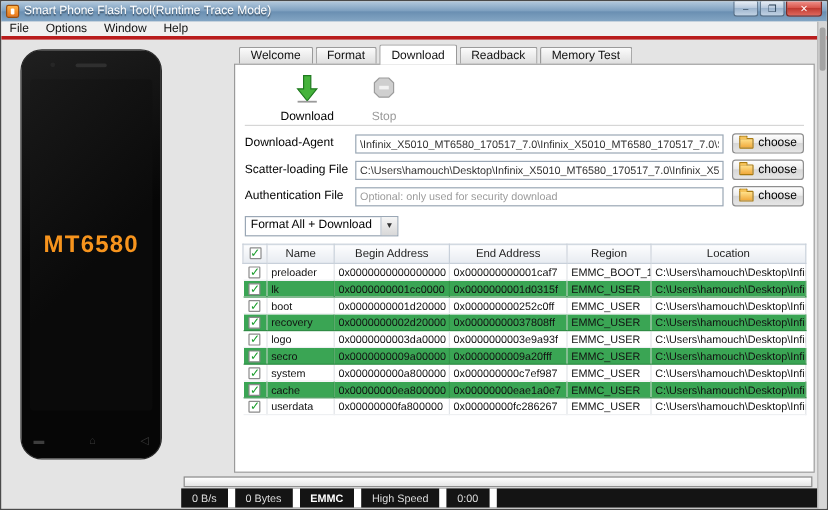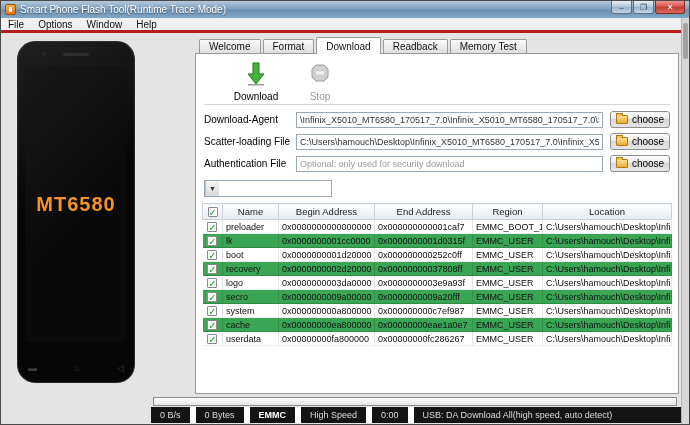--- a/index.html
+++ b/index.html
@@ -190,20 +190,21 @@
       <div class="field-row">
         <span class="field-label">Authentication File</span>
         <input class="field-input" type="text" placeholder="Optional: only used for security download" style="">
         <div class="choose-btn">
           <span class="folder-icon"></span>
           <span>choose</span>
         </div>
       </div>
 
       <div class="format-dd">
+        <span class="dd-text">Format All + Download</span>
         <span class="dd-arrow">▼</span>
       </div>
 
       <table class="part-table">
         <colgroup>
             <col class="c0">
             <col class="c1">
             <col class="c2">
             <col class="c3">
             <col class="c4">
@@ -301,20 +302,19 @@
   </div>
 
   <div class="progress-strip"></div>
 
   <div class="statusbar">
     <span class="status-seg">0 B/s</span>
     <span class="status-seg">0 Bytes</span>
     <span class="status-seg strong">EMMC</span>
     <span class="status-seg">High Speed</span>
     <span class="status-seg">0:00</span>
-    <span class="status-seg grow">USB: DA Download All(high speed, auto detect)</span>
   </div>
 
   <div class="vscroll">
     <div class="vthumb"></div>
   </div>
 
 </div>
 
 </body></html>

